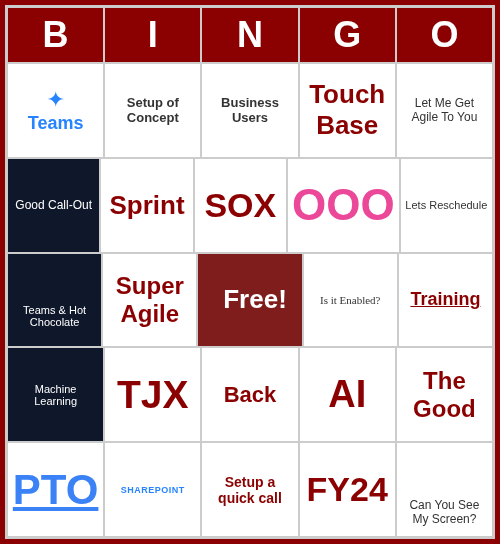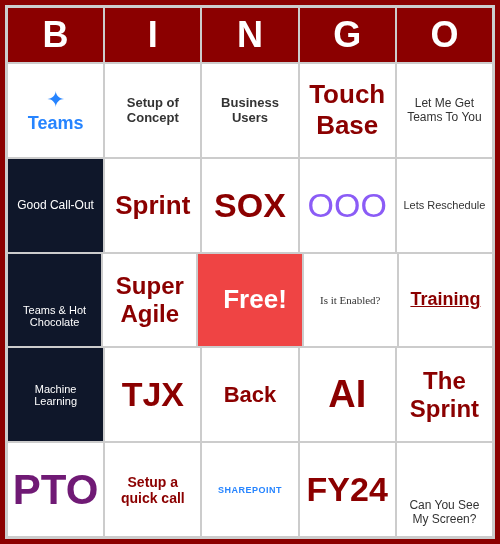--- a/index.html
+++ b/index.html
@@ -61,21 +61,21 @@
       background: #0f172a;
       color: white;
     }
     .jira-logo {
       display: flex;
       flex-direction: column;
       align-items: center;
       justify-content: center;
     }
     .free-cell {
-      background: #ef4444;
+      background: #7f1d1d;
       color: white;
       font-size: 26px;
       font-weight: bold;
       padding-left: 14px;
     }
     .sharepoint-text {
       font-size: 9px;
       color: #2684FF;
       font-weight: bold;
       letter-spacing: 0.5px;
@@ -104,36 +104,36 @@
       <div class="cell">
         <span style="font-size:13px; font-weight:bold; color:#333;">Setup of Concept</span>
       </div>
       <div class="cell">
         <span style="font-size:13px; font-weight:bold; color:#333;">Business Users</span>
       </div>
       <div class="cell">
         <span style="font-size:26px; font-weight:bold; color:#8B0000;">Touch Base</span>
       </div>
       <div class="cell">
-        <span style="font-size:12px; color:#333;">Let Me Get Teams To You</span>
+        <span style="font-size:12px; color:#333;">Let Me Get Agile To You</span>
       </div>
     </div>
 
     <div class="grid-row">
       <div class="cell cell-dark">
         <span style="font-size:12px;">Good Call-Out</span>
       </div>
       <div class="cell">
         <span style="font-size:26px; font-weight:bold; color:#8B0000;">Sprint</span>
       </div>
       <div class="cell">
         <span style="font-size:34px; font-weight:bold; color:#8B0000;">SOX</span>
       </div>
       <div class="cell">
-        <span style="font-size:34px; font-weight:normal; color:#8b5cf6;">OOO</span>
+        <span style="font-size:44px; font-weight:bold; color:#ec4899;">OOO</span>
       </div>
       <div class="cell">
         <span style="font-size:11px; color:#333;">Lets Reschedule</span>
       </div>
     </div>
 
     <div class="grid-row">
       <div class="cell cell-dark">
         <span style="font-size:11px;margin-top:32px;">Teams &amp; Hot Chocolate</span>
       </div>
@@ -149,42 +149,42 @@
       <div class="cell">
         <span style="font-size:18px; font-weight:bold; color:#8B0000;text-decoration:underline;">Training</span>
       </div>
     </div>
 
     <div class="grid-row">
       <div class="cell cell-dark">
         <span style="font-size:11px;">Machine Learning</span>
       </div>
       <div class="cell">
-        <span style="font-size:34px; font-weight:bold; color:#8B0000;">TJX</span>
+        <span style="font-size:39px; font-weight:bold; color:#8B0000;">TJX</span>
       </div>
       <div class="cell">
         <span style="font-size:22px; font-weight:bold; color:#8B0000;">Back</span>
       </div>
       <div class="cell">
         <span style="font-size:38px; font-weight:bold; color:#8B0000;">AI</span>
       </div>
       <div class="cell">
-        <span style="font-size:24px; font-weight:bold; color:#8B0000;">The Sprint</span>
+        <span style="font-size:24px; font-weight:bold; color:#8B0000;">The Good</span>
       </div>
     </div>
 
     <div class="grid-row">
       <div class="cell">
-        <span style="font-size:42px; font-weight:bold; color:#701a75;">PTO</span>
+        <span style="font-size:42px; font-weight:bold; color:#3b82f6;text-decoration:underline;">PTO</span>
+      </div>
+      <div class="cell">
+        <span class="sharepoint-text">SHAREPOINT</span>
       </div>
       <div class="cell">
         <span style="font-size:14px; font-weight:bold; color:#8B0000;">Setup a quick call</span>
-      </div>
-      <div class="cell">
-        <span class="sharepoint-text">SHAREPOINT</span>
       </div>
       <div class="cell">
         <span style="font-size:34px; font-weight:bold; color:#8B0000;">FY24</span>
       </div>
       <div class="cell">
         <span style="font-size:12px; color:#333;margin-top:45px;">Can You See My Screen?</span>
       </div>
     </div>
   </div>
 </div>

